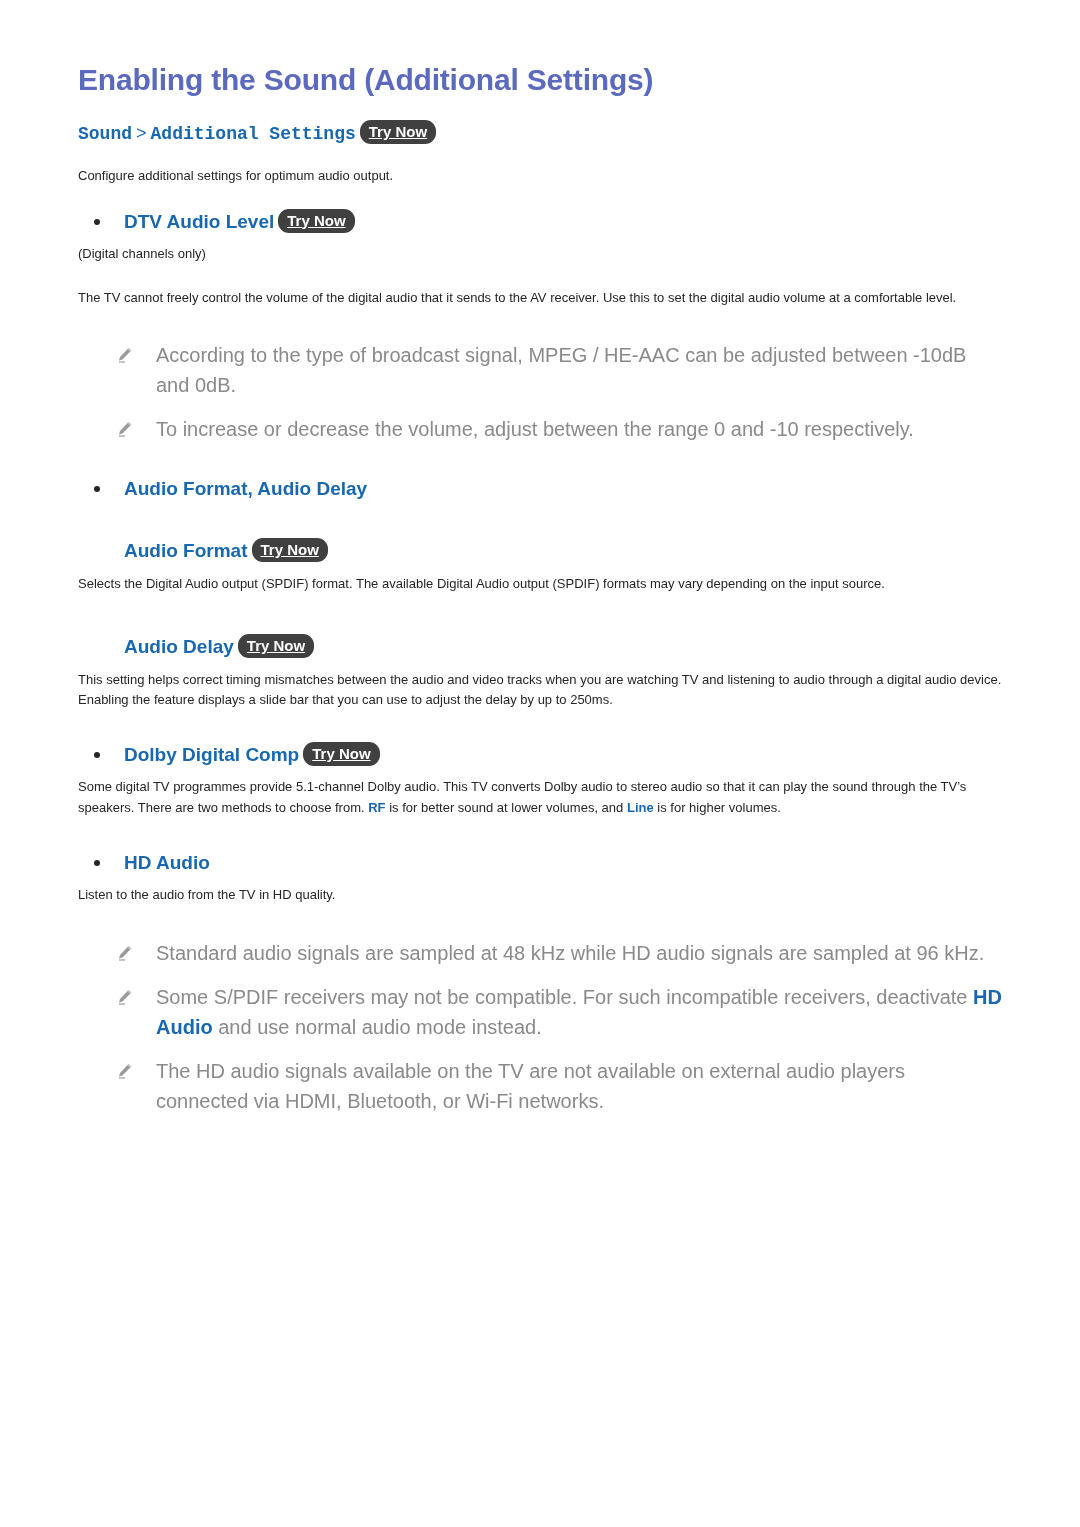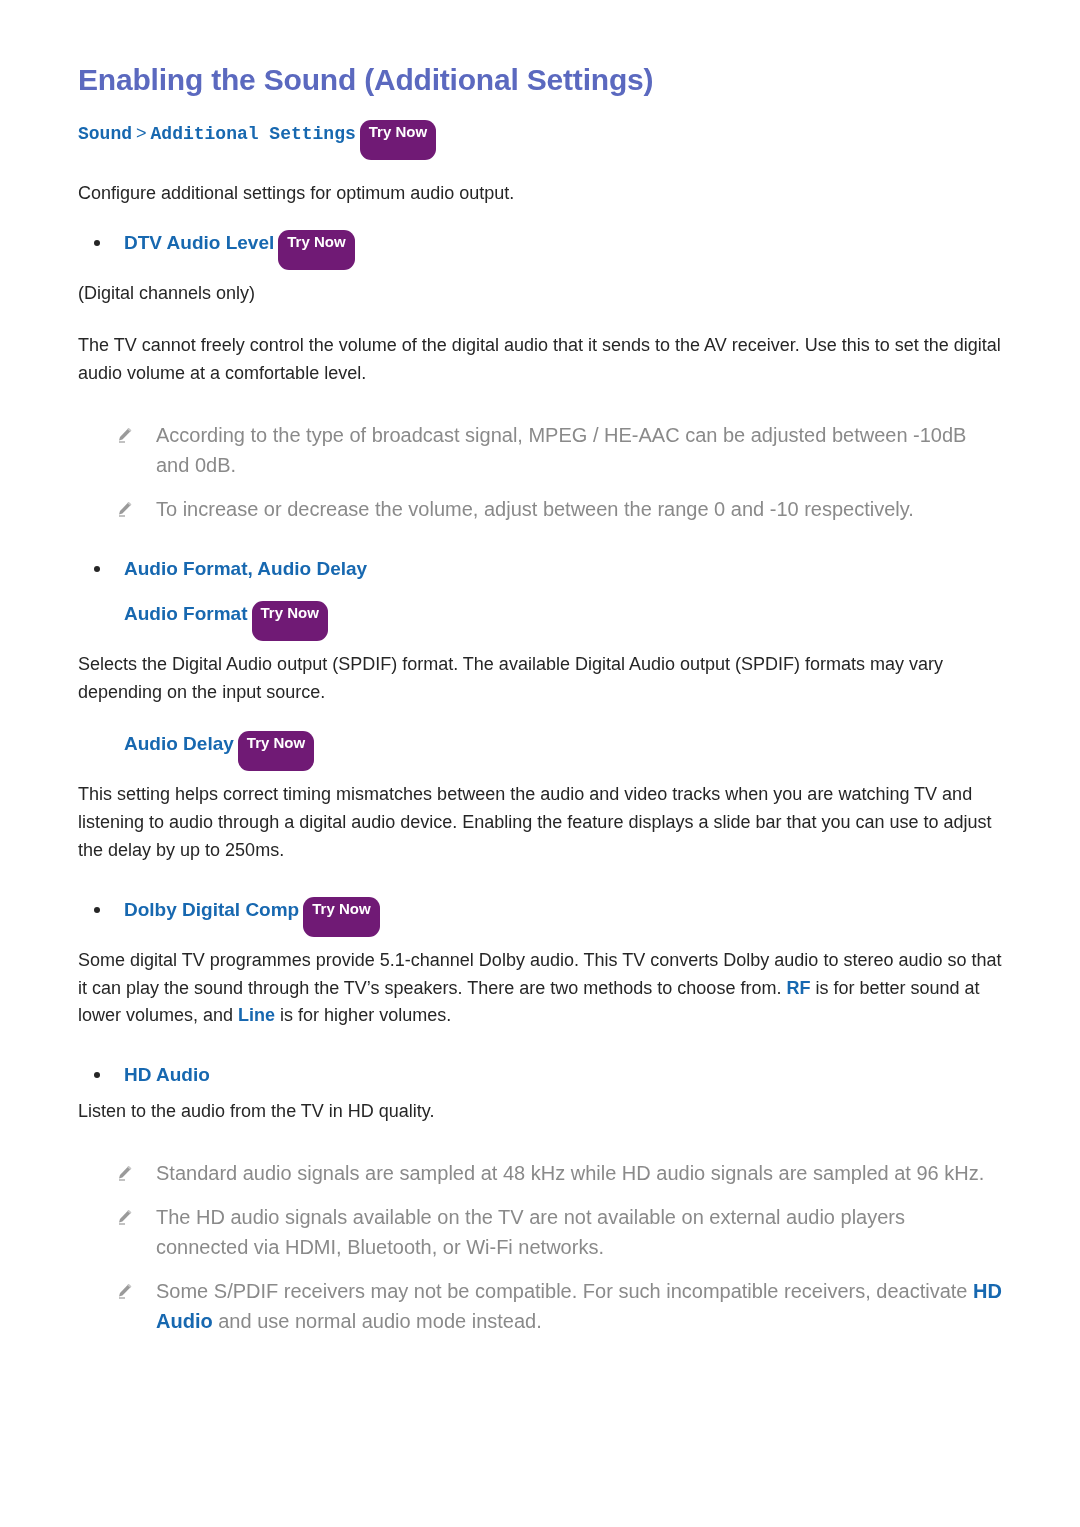--- a/index.html
+++ b/index.html
@@ -44,35 +44,36 @@
   .breadcrumb .crumb { color: #1768b0; font-family: Liberation Mono, monospace; }
   .breadcrumb .sep {
     color: #1768b0;
     margin: 0 4px;
     font-weight: normal;
   }
 
   
   .try-now {
     display: inline-block;
-    background: #701a75;
+    background: #404040;
     color: #ffffff;
     font-size: 15px;
     font-weight: bold;
     line-height: 1;
-    padding: 4px 9px 21px 9px;
+    padding: 4px 9px 5px 9px;
     border-radius: 11px;
     vertical-align: 2px;
     margin-left: 4px;
     white-space: nowrap;
+    text-decoration: underline;
   }
 
   
   p.body {
-    font-size: 18px;
+    font-size: 13px;
     line-height: 1.55;
     color: #262626;
     margin: 0 0 14px 0;
   }
   p.intro {
     margin: 0 0 22px 0;
   }
   .indent1 { margin-left: 46px; }
 
   
@@ -93,21 +94,21 @@
     height: 6px;
     border-radius: 50%;
     background: #262626;
   }
 
   
   .sub-head {
     font-size: 19px;
     font-weight: bold;
     color: #1768b0;
-    margin: 0 0 10px 0;
+    margin: 16px 0 10px 0;
     padding-left: 46px;
     line-height: 1.35;
   }
 
   
   .note {
     position: relative;
     padding-left: 78px;
     font-size: 20px;
     line-height: 1.5;
@@ -236,27 +237,27 @@
     <span>Standard audio signals are sampled at 48 kHz while HD audio signals are sampled at 96 kHz.</span>
   </div>
 
   <div class="note">
     <span class="pencil-icon">
       <svg viewBox="0 0 18 18" width="18" height="18" aria-hidden="true">
         <path d="M12.6 1.9 L15.3 4.6 L6.4 13.5 L3.0 14.5 L4.0 11.1 Z" fill="#9a9a9a"></path>
         <path d="M3.0 15.4 L9.0 15.4 L9.0 16.6 L3.0 16.6 Z" fill="#9a9a9a"></path>
         <path d="M12.6 1.9 L15.3 4.6 L14.1 5.8 L11.4 3.1 Z" fill="#c9c9c9"></path>
       </svg>
+    </span><span>Some S/PDIF receivers may not be compatible. For such incompatible receivers, deactivate </span><b class="hl">HD Audio</b><span> and use normal audio mode instead.</span>
+  </div>
+
+  <div class="note">
+    <span class="pencil-icon">
+      <svg viewBox="0 0 18 18" width="18" height="18" aria-hidden="true">
+        <path d="M12.6 1.9 L15.3 4.6 L6.4 13.5 L3.0 14.5 L4.0 11.1 Z" fill="#9a9a9a"></path>
+        <path d="M3.0 15.4 L9.0 15.4 L9.0 16.6 L3.0 16.6 Z" fill="#9a9a9a"></path>
+        <path d="M12.6 1.9 L15.3 4.6 L14.1 5.8 L11.4 3.1 Z" fill="#c9c9c9"></path>
+      </svg>
     </span>
     <span>The HD audio signals available on the TV are not available on external audio players connected via HDMI, Bluetooth, or Wi-Fi networks.</span>
   </div>
 
-  <div class="note">
-    <span class="pencil-icon">
-      <svg viewBox="0 0 18 18" width="18" height="18" aria-hidden="true">
-        <path d="M12.6 1.9 L15.3 4.6 L6.4 13.5 L3.0 14.5 L4.0 11.1 Z" fill="#9a9a9a"></path>
-        <path d="M3.0 15.4 L9.0 15.4 L9.0 16.6 L3.0 16.6 Z" fill="#9a9a9a"></path>
-        <path d="M12.6 1.9 L15.3 4.6 L14.1 5.8 L11.4 3.1 Z" fill="#c9c9c9"></path>
-      </svg>
-    </span><span>Some S/PDIF receivers may not be compatible. For such incompatible receivers, deactivate </span><b class="hl">HD Audio</b><span> and use normal audio mode instead.</span>
-  </div>
-
 </div>
 
 </body></html>

